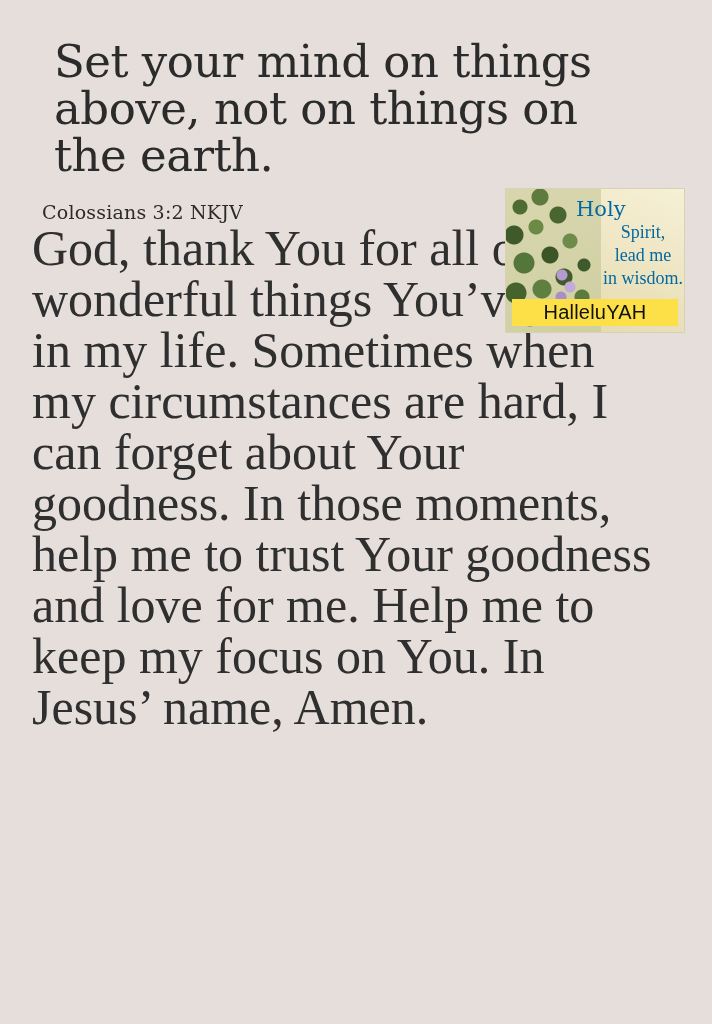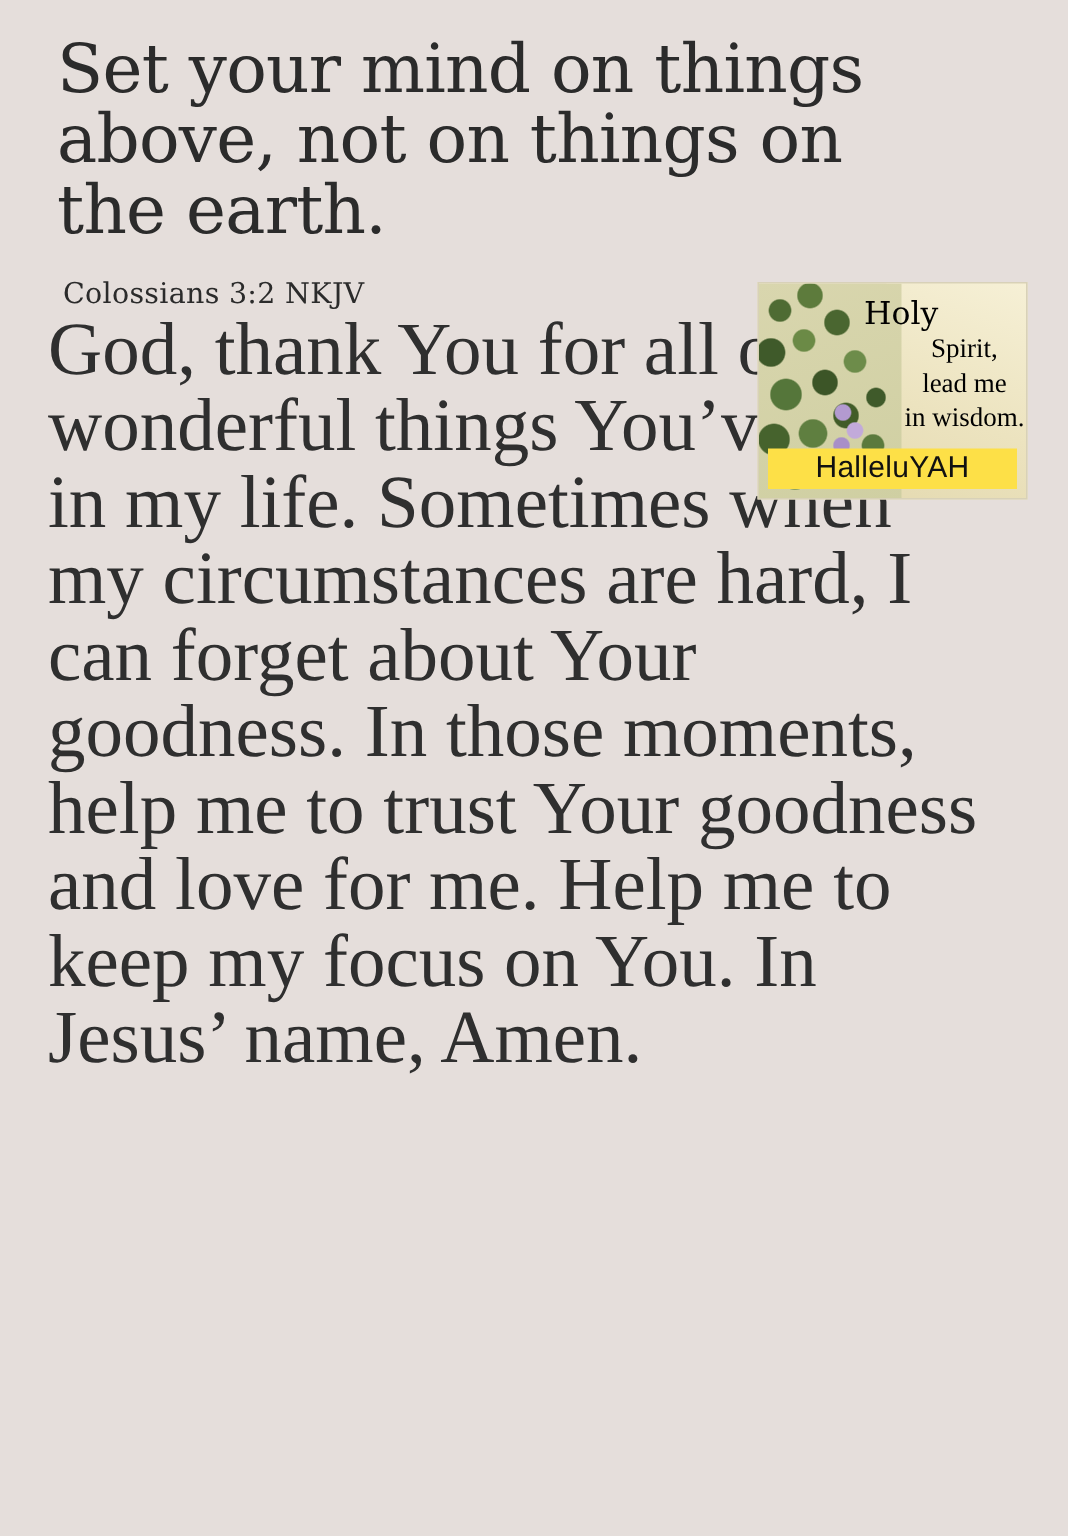--- a/index.html
+++ b/index.html
@@ -32,21 +32,21 @@
   .scripture-eyebrow {
     margin: 0 0 6px 2px;
   }
   .scripture-text {
     font-family: "DejaVu Serif", serif;
     font-size: 45px;
     line-height: 47px;
     font-weight: 400;
     color: #2b2b2b;
     letter-spacing: -0.5px;
-    margin: 0;
+    margin: 16px;
     max-width: 600px;
   }
   .scripture-ref {
     font-family: "DejaVu Serif", serif;
     font-size: 19px;
     color: #2b2b2b;
     margin: 22px 0 0 4px;
     letter-spacing: 0.2px;
   }
   .prayer-eyebrow {
@@ -114,21 +114,21 @@
     width: 95px;
     height: 145px;
     background: linear-gradient(200deg, #f6f0d6 0%, #ece3bf 60%, #e5dbb2 100%);
   }
   .inset-lines {
     position: absolute;
     left: 92px;
     top: 8px;
     width: 90px;
     text-align: center;
-    color: #000000;
+    color: #0369a1;
   }
   .inset-line-1 {
     font-family: "DejaVu Serif", serif;
     font-size: 21px;
     line-height: 24px;
     font-weight: 400;
     margin-left: -22px;
     text-align: left;
   }
   .inset-line-2,

